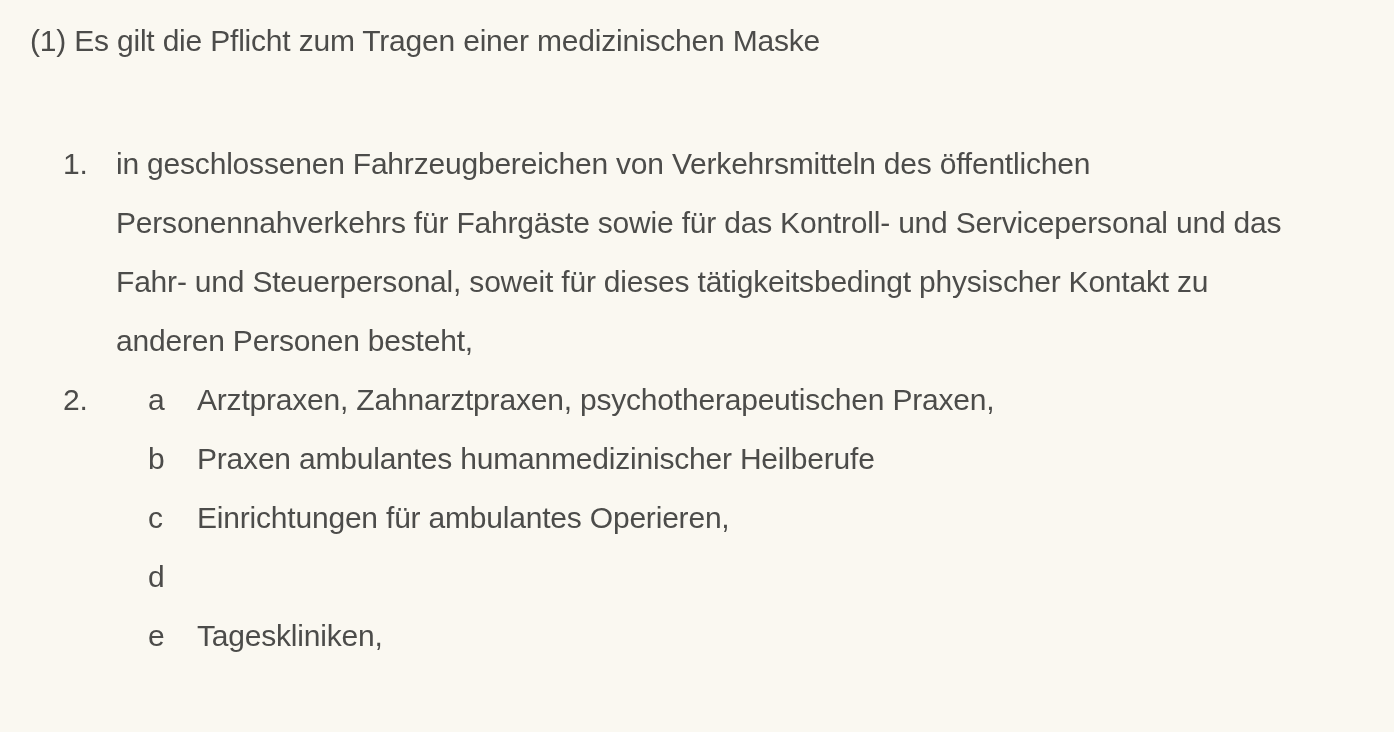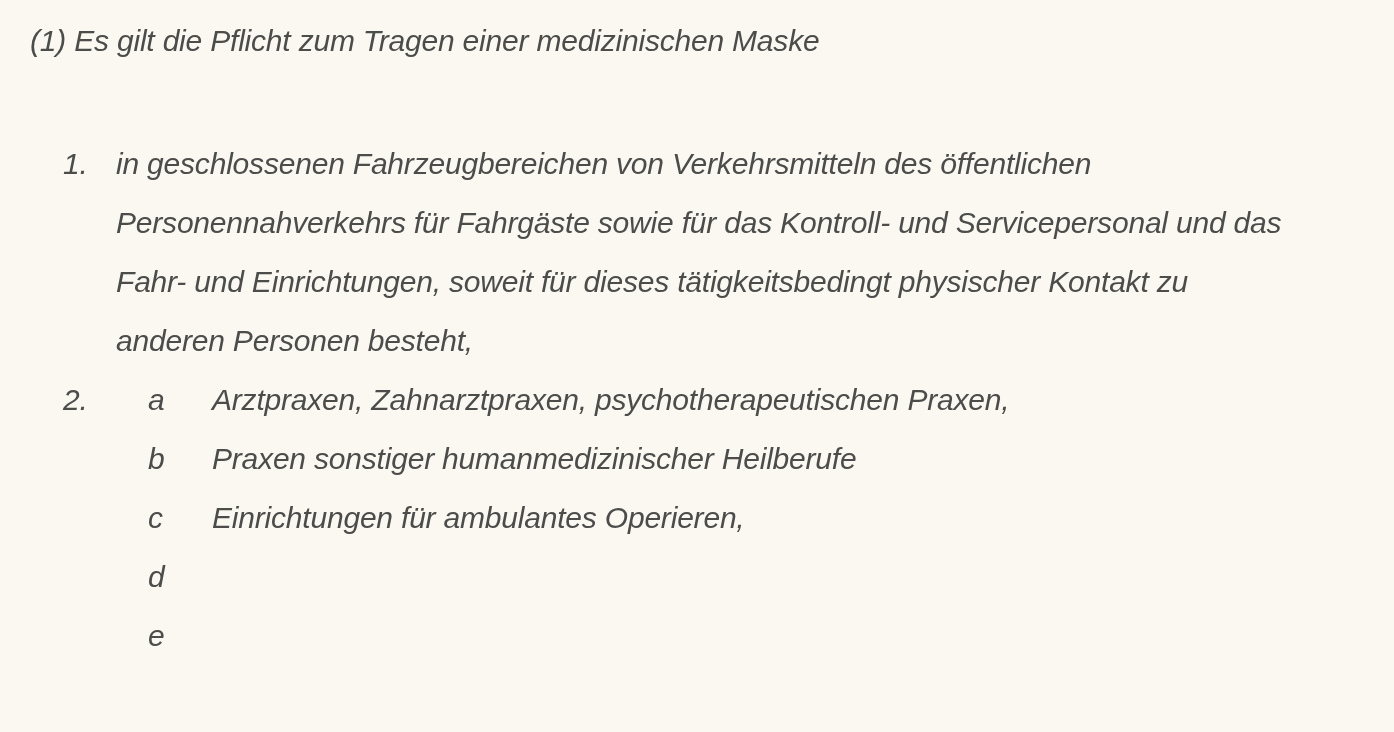--- a/index.html
+++ b/index.html
@@ -12,21 +12,20 @@
     background: #faf8f1;
     color: #4c4c4a;
     font-family: "Liberation Sans", sans-serif;
     font-size: 30px;
     line-height: 59px;
     letter-spacing: -0.2px;
     overflow: hidden;
   }
   .doc {
     padding: 11px 30px 0 30px;
-    font-style: italic;
   }
   .intro {
     margin: 0 0 64px 0;
   }
   .olist {
     margin: 0;
     padding: 0;
   }
   .item {
     display: flex;
@@ -52,66 +51,66 @@
     display: flex;
     align-items: flex-start;
   }
   .submarker {
     flex: none;
     margin-left: 32px;
     width: 49px;
   }
   .subitem-text {
     max-width: 1080px;
-    margin-left: 15px;
   }
 </style>
 </head>
 <body>
 
 <div class="doc">
 
   <p class="intro">(1) Es gilt die Pflicht zum Tragen einer medizinischen Maske</p>
 
   <div class="olist">
 
     <div class="item">
       <span class="marker">1.</span>
       <div class="item-body">
-        <div class="item-text">in geschlossenen Fahrzeugbereichen von Verkehrsmitteln des öffentlichen Personennahverkehrs für Fahrgäste sowie für das Kontroll- und Servicepersonal und das Fahr- und Einrichtungen, soweit für dieses tätigkeitsbedingt physischer Kontakt zu anderen Personen besteht,</div>
+        <div class="item-text">in geschlossenen Fahrzeugbereichen von Verkehrsmitteln des öffentlichen Personennahverkehrs für Fahrgäste sowie für das Kontroll- und Servicepersonal und das Fahr- und Steuerpersonal, soweit für dieses tätigkeitsbedingt physischer Kontakt zu anderen Personen besteht,</div>
       </div>
     </div>
 
     <div class="item">
       <span class="marker">2.</span>
       <div class="item-body">
 
         <div class="sublist">
 
           <div class="subitem">
             <span class="submarker">a</span>
             <div class="subitem-text">Arztpraxen, Zahnarztpraxen, psychotherapeutischen Praxen,</div>
           </div>
 
           <div class="subitem">
             <span class="submarker">b</span>
-            <div class="subitem-text">Praxen sonstiger humanmedizinischer Heilberufe</div>
+            <div class="subitem-text">Praxen ambulantes humanmedizinischer Heilberufe</div>
           </div>
 
           <div class="subitem">
             <span class="submarker">c</span>
             <div class="subitem-text">Einrichtungen für ambulantes Operieren,</div>
           </div>
 
           <div class="subitem">
             <span class="submarker">d</span>
           </div>
 
           <div class="subitem">
             <span class="submarker">e</span>
+            <div class="subitem-text">Tageskliniken,</div>
           </div>
 
         </div>
       </div>
     </div>
 
   </div>
 </div>
 
 </body></html>

